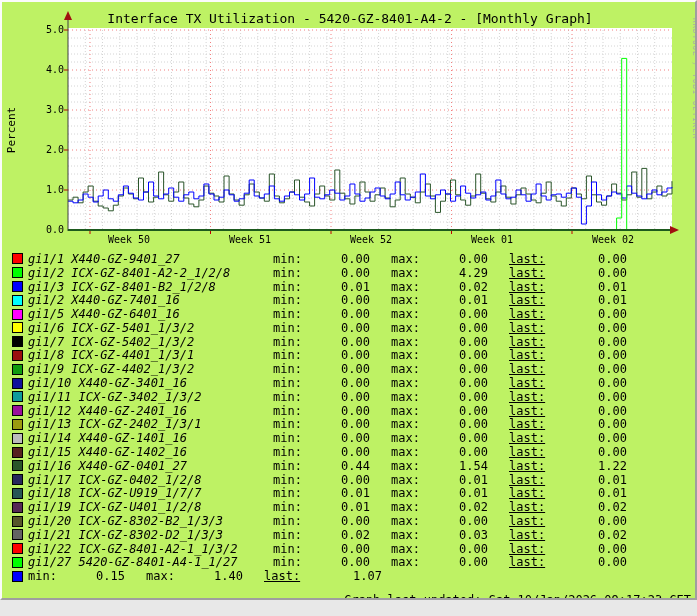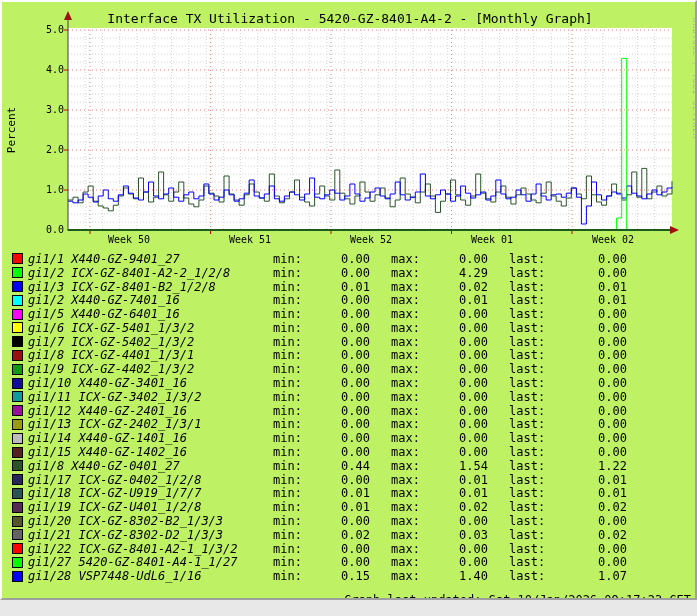--- a/index.html
+++ b/index.html
@@ -12,21 +12,21 @@
     border-color:#fbfbfb #9f9f9f #9f9f9f #fbfbfb;
     font-family:"DejaVu Sans Mono",monospace;
     overflow:hidden;
   }
   #plot{position:absolute;left:0;top:0;}
   #legend{position:absolute;left:0;top:250px;width:697px;}
   .lrow{display:flex;align-items:center;height:13.8px;font:12px "DejaVu Sans Mono",monospace;color:#000;white-space:pre;}
   .sw{width:9px;height:9px;border:1px solid #000;margin-left:10px;margin-right:5px;flex:none;}
   .lname{width:245px;overflow:hidden;font-style:italic;}
   .lk{width:29px;}
-  .lk-last{width:36px;}
+  .lk-last{width:36px;text-decoration:underline;}
   .lv{width:68px;text-align:right;}
   .lv-last{width:82px;text-align:right;}
   .gap{width:21px;}
   #footer{
     position:absolute;right:4px;top:591px;
     font:12px "DejaVu Sans Mono",monospace;color:#000;
   }
   text{fill:#000;font-family:"DejaVu Sans Mono",monospace;}
   .tick-label{font-size:10px;}
   .title-text{font-size:13px;}
@@ -153,25 +153,25 @@
       <div class="lrow"><span class="sw" style="background: rgb(255, 255, 0);"></span><span class="lname">gi1/6 ICX-GZ-5401_1/3/2</span><span class="lk">min:</span><span class="lv">0.00</span><span class="gap"></span><span class="lk">max:</span><span class="lv">0.00</span><span class="gap"></span><span class="lk-last">last:</span><span class="lv-last">0.00</span></div>
       <div class="lrow"><span class="sw" style="background: rgb(0, 0, 0);"></span><span class="lname">gi1/7 ICX-GZ-5402_1/3/2</span><span class="lk">min:</span><span class="lv">0.00</span><span class="gap"></span><span class="lk">max:</span><span class="lv">0.00</span><span class="gap"></span><span class="lk-last">last:</span><span class="lv-last">0.00</span></div>
       <div class="lrow"><span class="sw" style="background: rgb(155, 15, 15);"></span><span class="lname">gi1/8 ICX-GZ-4401_1/3/1</span><span class="lk">min:</span><span class="lv">0.00</span><span class="gap"></span><span class="lk">max:</span><span class="lv">0.00</span><span class="gap"></span><span class="lk-last">last:</span><span class="lv-last">0.00</span></div>
       <div class="lrow"><span class="sw" style="background: rgb(15, 155, 15);"></span><span class="lname">gi1/9 ICX-GZ-4402_1/3/2</span><span class="lk">min:</span><span class="lv">0.00</span><span class="gap"></span><span class="lk">max:</span><span class="lv">0.00</span><span class="gap"></span><span class="lk-last">last:</span><span class="lv-last">0.00</span></div>
       <div class="lrow"><span class="sw" style="background: rgb(15, 15, 155);"></span><span class="lname">gi1/10 X440-GZ-3401_16</span><span class="lk">min:</span><span class="lv">0.00</span><span class="gap"></span><span class="lk">max:</span><span class="lv">0.00</span><span class="gap"></span><span class="lk-last">last:</span><span class="lv-last">0.00</span></div>
       <div class="lrow"><span class="sw" style="background: rgb(15, 155, 155);"></span><span class="lname">gi1/11 ICX-GZ-3402_1/3/2</span><span class="lk">min:</span><span class="lv">0.00</span><span class="gap"></span><span class="lk">max:</span><span class="lv">0.00</span><span class="gap"></span><span class="lk-last">last:</span><span class="lv-last">0.00</span></div>
       <div class="lrow"><span class="sw" style="background: rgb(155, 15, 155);"></span><span class="lname">gi1/12 X440-GZ-2401_16</span><span class="lk">min:</span><span class="lv">0.00</span><span class="gap"></span><span class="lk">max:</span><span class="lv">0.00</span><span class="gap"></span><span class="lk-last">last:</span><span class="lv-last">0.00</span></div>
       <div class="lrow"><span class="sw" style="background: rgb(155, 155, 15);"></span><span class="lname">gi1/13 ICX-GZ-2402_1/3/1</span><span class="lk">min:</span><span class="lv">0.00</span><span class="gap"></span><span class="lk">max:</span><span class="lv">0.00</span><span class="gap"></span><span class="lk-last">last:</span><span class="lv-last">0.00</span></div>
       <div class="lrow"><span class="sw" style="background: rgb(188, 188, 188);"></span><span class="lname">gi1/14 X440-GZ-1401_16</span><span class="lk">min:</span><span class="lv">0.00</span><span class="gap"></span><span class="lk">max:</span><span class="lv">0.00</span><span class="gap"></span><span class="lk-last">last:</span><span class="lv-last">0.00</span></div>
       <div class="lrow"><span class="sw" style="background: rgb(85, 34, 31);"></span><span class="lname">gi1/15 X440-GZ-1402_16</span><span class="lk">min:</span><span class="lv">0.00</span><span class="gap"></span><span class="lk">max:</span><span class="lv">0.00</span><span class="gap"></span><span class="lk-last">last:</span><span class="lv-last">0.00</span></div>
-      <div class="lrow"><span class="sw" style="background: rgb(42, 85, 42);"></span><span class="lname">gi1/8 X440-GZ-0401_27</span><span class="lk">min:</span><span class="lv">0.44</span><span class="gap"></span><span class="lk">max:</span><span class="lv">1.54</span><span class="gap"></span><span class="lk-last">last:</span><span class="lv-last">1.22</span></div>
+      <div class="lrow"><span class="sw" style="background: rgb(42, 85, 42);"></span><span class="lname">gi1/16 X440-GZ-0401_27</span><span class="lk">min:</span><span class="lv">0.44</span><span class="gap"></span><span class="lk">max:</span><span class="lv">1.54</span><span class="gap"></span><span class="lk-last">last:</span><span class="lv-last">1.22</span></div>
       <div class="lrow"><span class="sw" style="background: rgb(39, 39, 92);"></span><span class="lname">gi1/17 ICX-GZ-0402_1/2/8</span><span class="lk">min:</span><span class="lv">0.00</span><span class="gap"></span><span class="lk">max:</span><span class="lv">0.01</span><span class="gap"></span><span class="lk-last">last:</span><span class="lv-last">0.01</span></div>
       <div class="lrow"><span class="sw" style="background: rgb(39, 85, 85);"></span><span class="lname">gi1/18 ICX-GZ-U919_1/7/7</span><span class="lk">min:</span><span class="lv">0.01</span><span class="gap"></span><span class="lk">max:</span><span class="lv">0.01</span><span class="gap"></span><span class="lk-last">last:</span><span class="lv-last">0.01</span></div>
       <div class="lrow"><span class="sw" style="background: rgb(85, 42, 85);"></span><span class="lname">gi1/19 ICX-GZ-U401_1/2/8</span><span class="lk">min:</span><span class="lv">0.01</span><span class="gap"></span><span class="lk">max:</span><span class="lv">0.02</span><span class="gap"></span><span class="lk-last">last:</span><span class="lv-last">0.02</span></div>
       <div class="lrow"><span class="sw" style="background: rgb(85, 85, 42);"></span><span class="lname">gi1/20 ICX-GZ-8302-B2_1/3/3</span><span class="lk">min:</span><span class="lv">0.00</span><span class="gap"></span><span class="lk">max:</span><span class="lv">0.00</span><span class="gap"></span><span class="lk-last">last:</span><span class="lv-last">0.00</span></div>
       <div class="lrow"><span class="sw" style="background: rgb(99, 99, 99);"></span><span class="lname">gi1/21 ICX-GZ-8302-D2_1/3/3</span><span class="lk">min:</span><span class="lv">0.02</span><span class="gap"></span><span class="lk">max:</span><span class="lv">0.03</span><span class="gap"></span><span class="lk-last">last:</span><span class="lv-last">0.02</span></div>
       <div class="lrow"><span class="sw" style="background: rgb(255, 0, 0);"></span><span class="lname">gi1/22 ICX-GZ-8401-A2-1_1/3/2</span><span class="lk">min:</span><span class="lv">0.00</span><span class="gap"></span><span class="lk">max:</span><span class="lv">0.00</span><span class="gap"></span><span class="lk-last">last:</span><span class="lv-last">0.00</span></div>
       <div class="lrow"><span class="sw" style="background: rgb(0, 255, 0);"></span><span class="lname">gi1/27 5420-GZ-8401-A4-1_1/27</span><span class="lk">min:</span><span class="lv">0.00</span><span class="gap"></span><span class="lk">max:</span><span class="lv">0.00</span><span class="gap"></span><span class="lk-last">last:</span><span class="lv-last">0.00</span></div>
-      <div class="lrow"><span class="sw" style="background: rgb(0, 0, 255);"></span><span class="lname">gi1/28 VSP7448-UdL6_1/16</span><span class="lk">min:</span><span class="lv">0.15</span><span class="gap"></span><span class="lk">max:</span><span class="lv">1.40</span><span class="gap"></span><span class="lk-last">last:</span><span class="lv-last">1.07</span></div>
+      <div class="lrow"><span class="sw" style="background: rgb(0, 0, 255);"></span><span class="lk">min:</span><span class="lv">0.15</span><span class="gap"></span><span class="lk">max:</span><span class="lv">1.40</span><span class="gap"></span><span class="lk-last">last:</span><span class="lv-last">1.07</span></div>
     </div>
 
   <div id="footer">Graph last updated: Sat 10/Jan/2026 09:17:23 CET</div>
 </div>
 
 </body></html>

